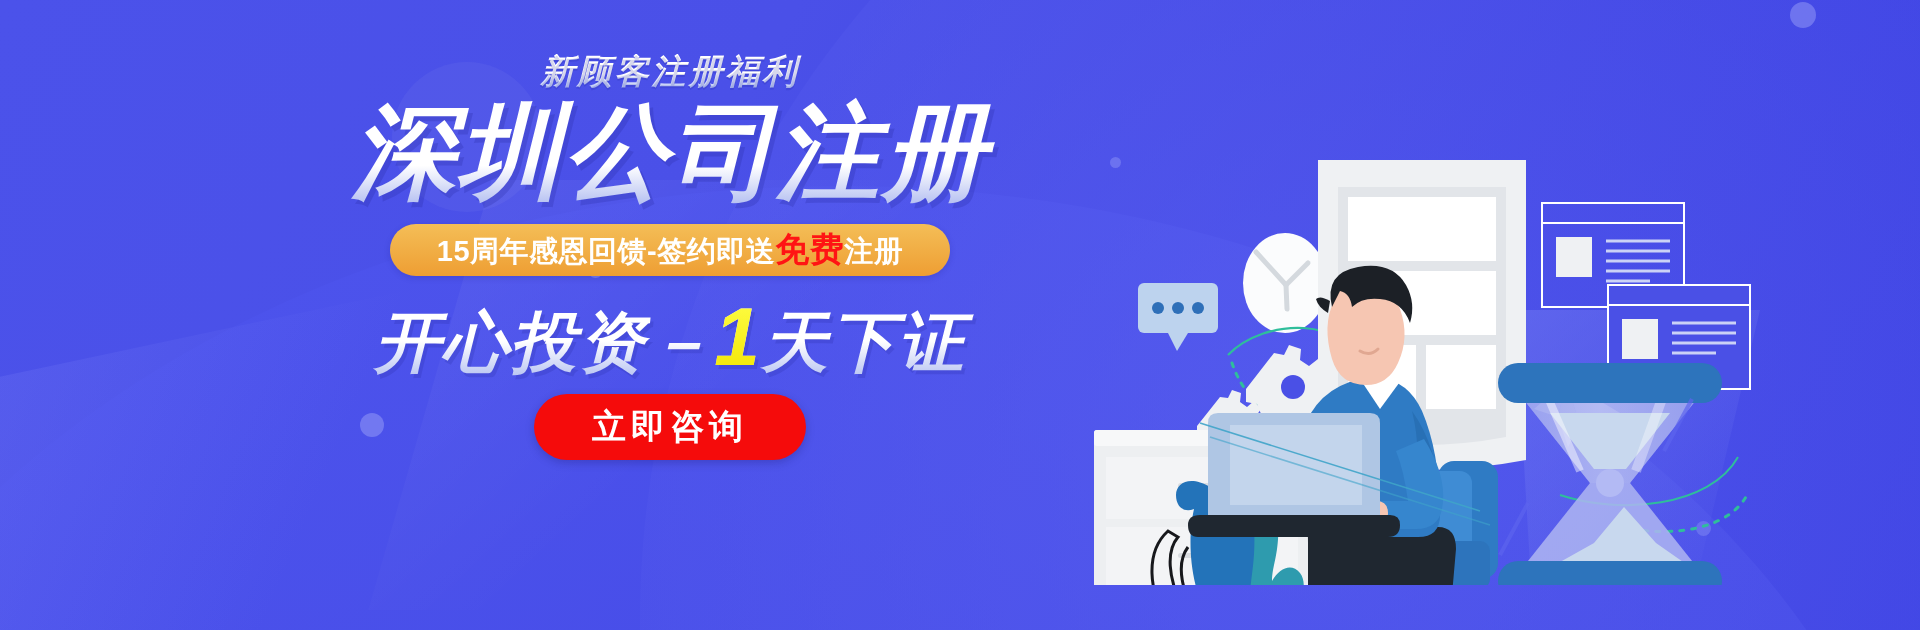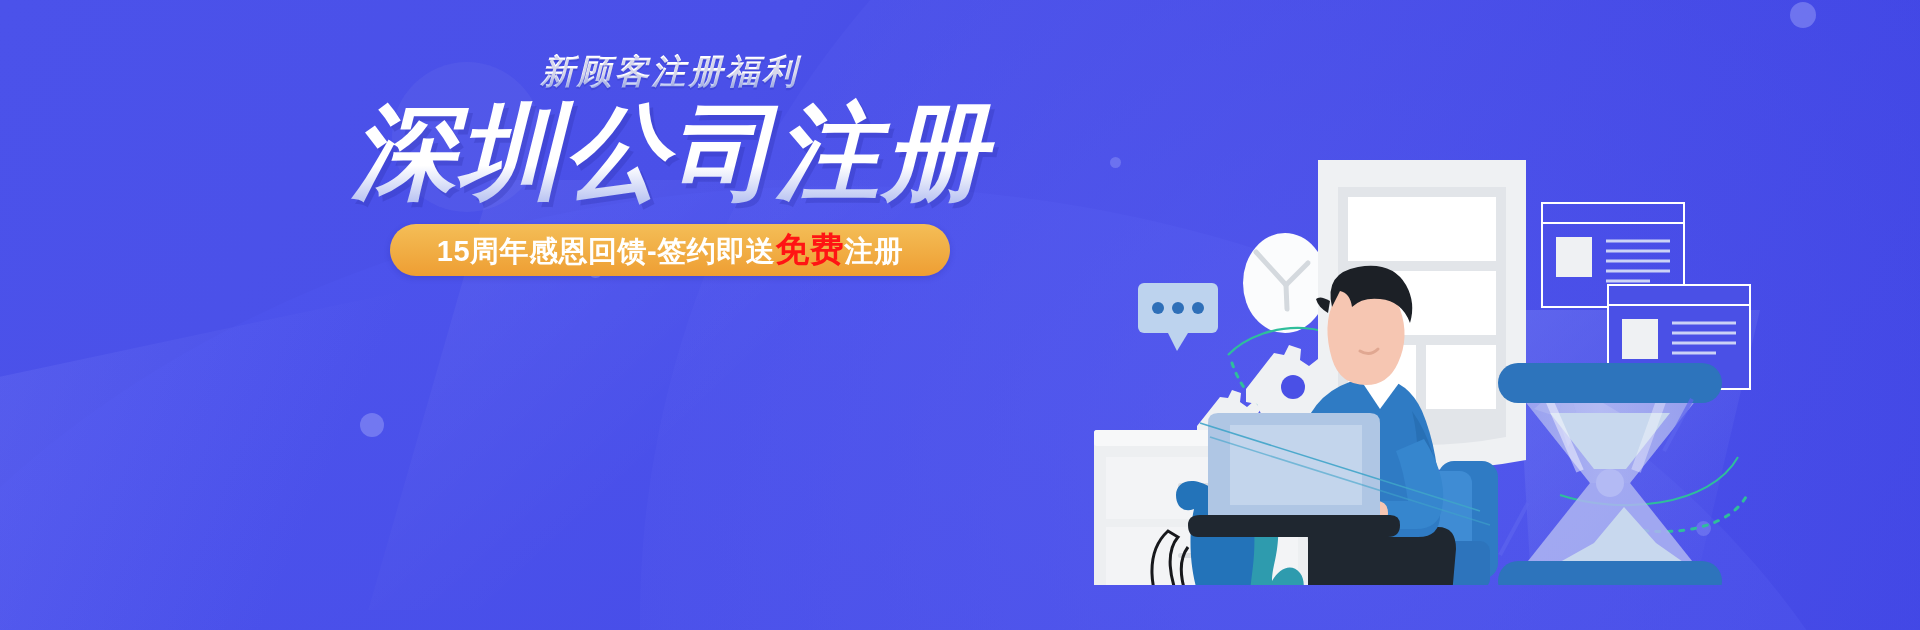--- a/index.html
+++ b/index.html
@@ -123,21 +123,23 @@
 
   <div class="copy">
 
     <div class="eyebrow">新顾客注册福利</div>
     <div class="headline">深圳公司注册</div>
 
     <div class="pill">
       <div class="pill-text"><span>15周年感恩回馈-签约即送</span><span class="hot">免费</span><span>注册</span></div>
     </div>
 
-
+    <div class="tagline"><span>开心投资－</span><span class="one">1</span><span>天下证</span></div>
+
+    <button class="cta">立即咨询</button>
   </div>
 
   <div class="illus">
     <svg viewBox="0 0 740 490" xmlns="http://www.w3.org/2000/svg">
       <defs>
         <linearGradient id="gHourTop" x1="0" y1="0" x2="1" y2="0">
           <stop offset="0" stop-color="#8E97EC"></stop>
           <stop offset=".45" stop-color="#AEB5F2"></stop>
           <stop offset="1" stop-color="#8A93EA"></stop>
         </linearGradient>

